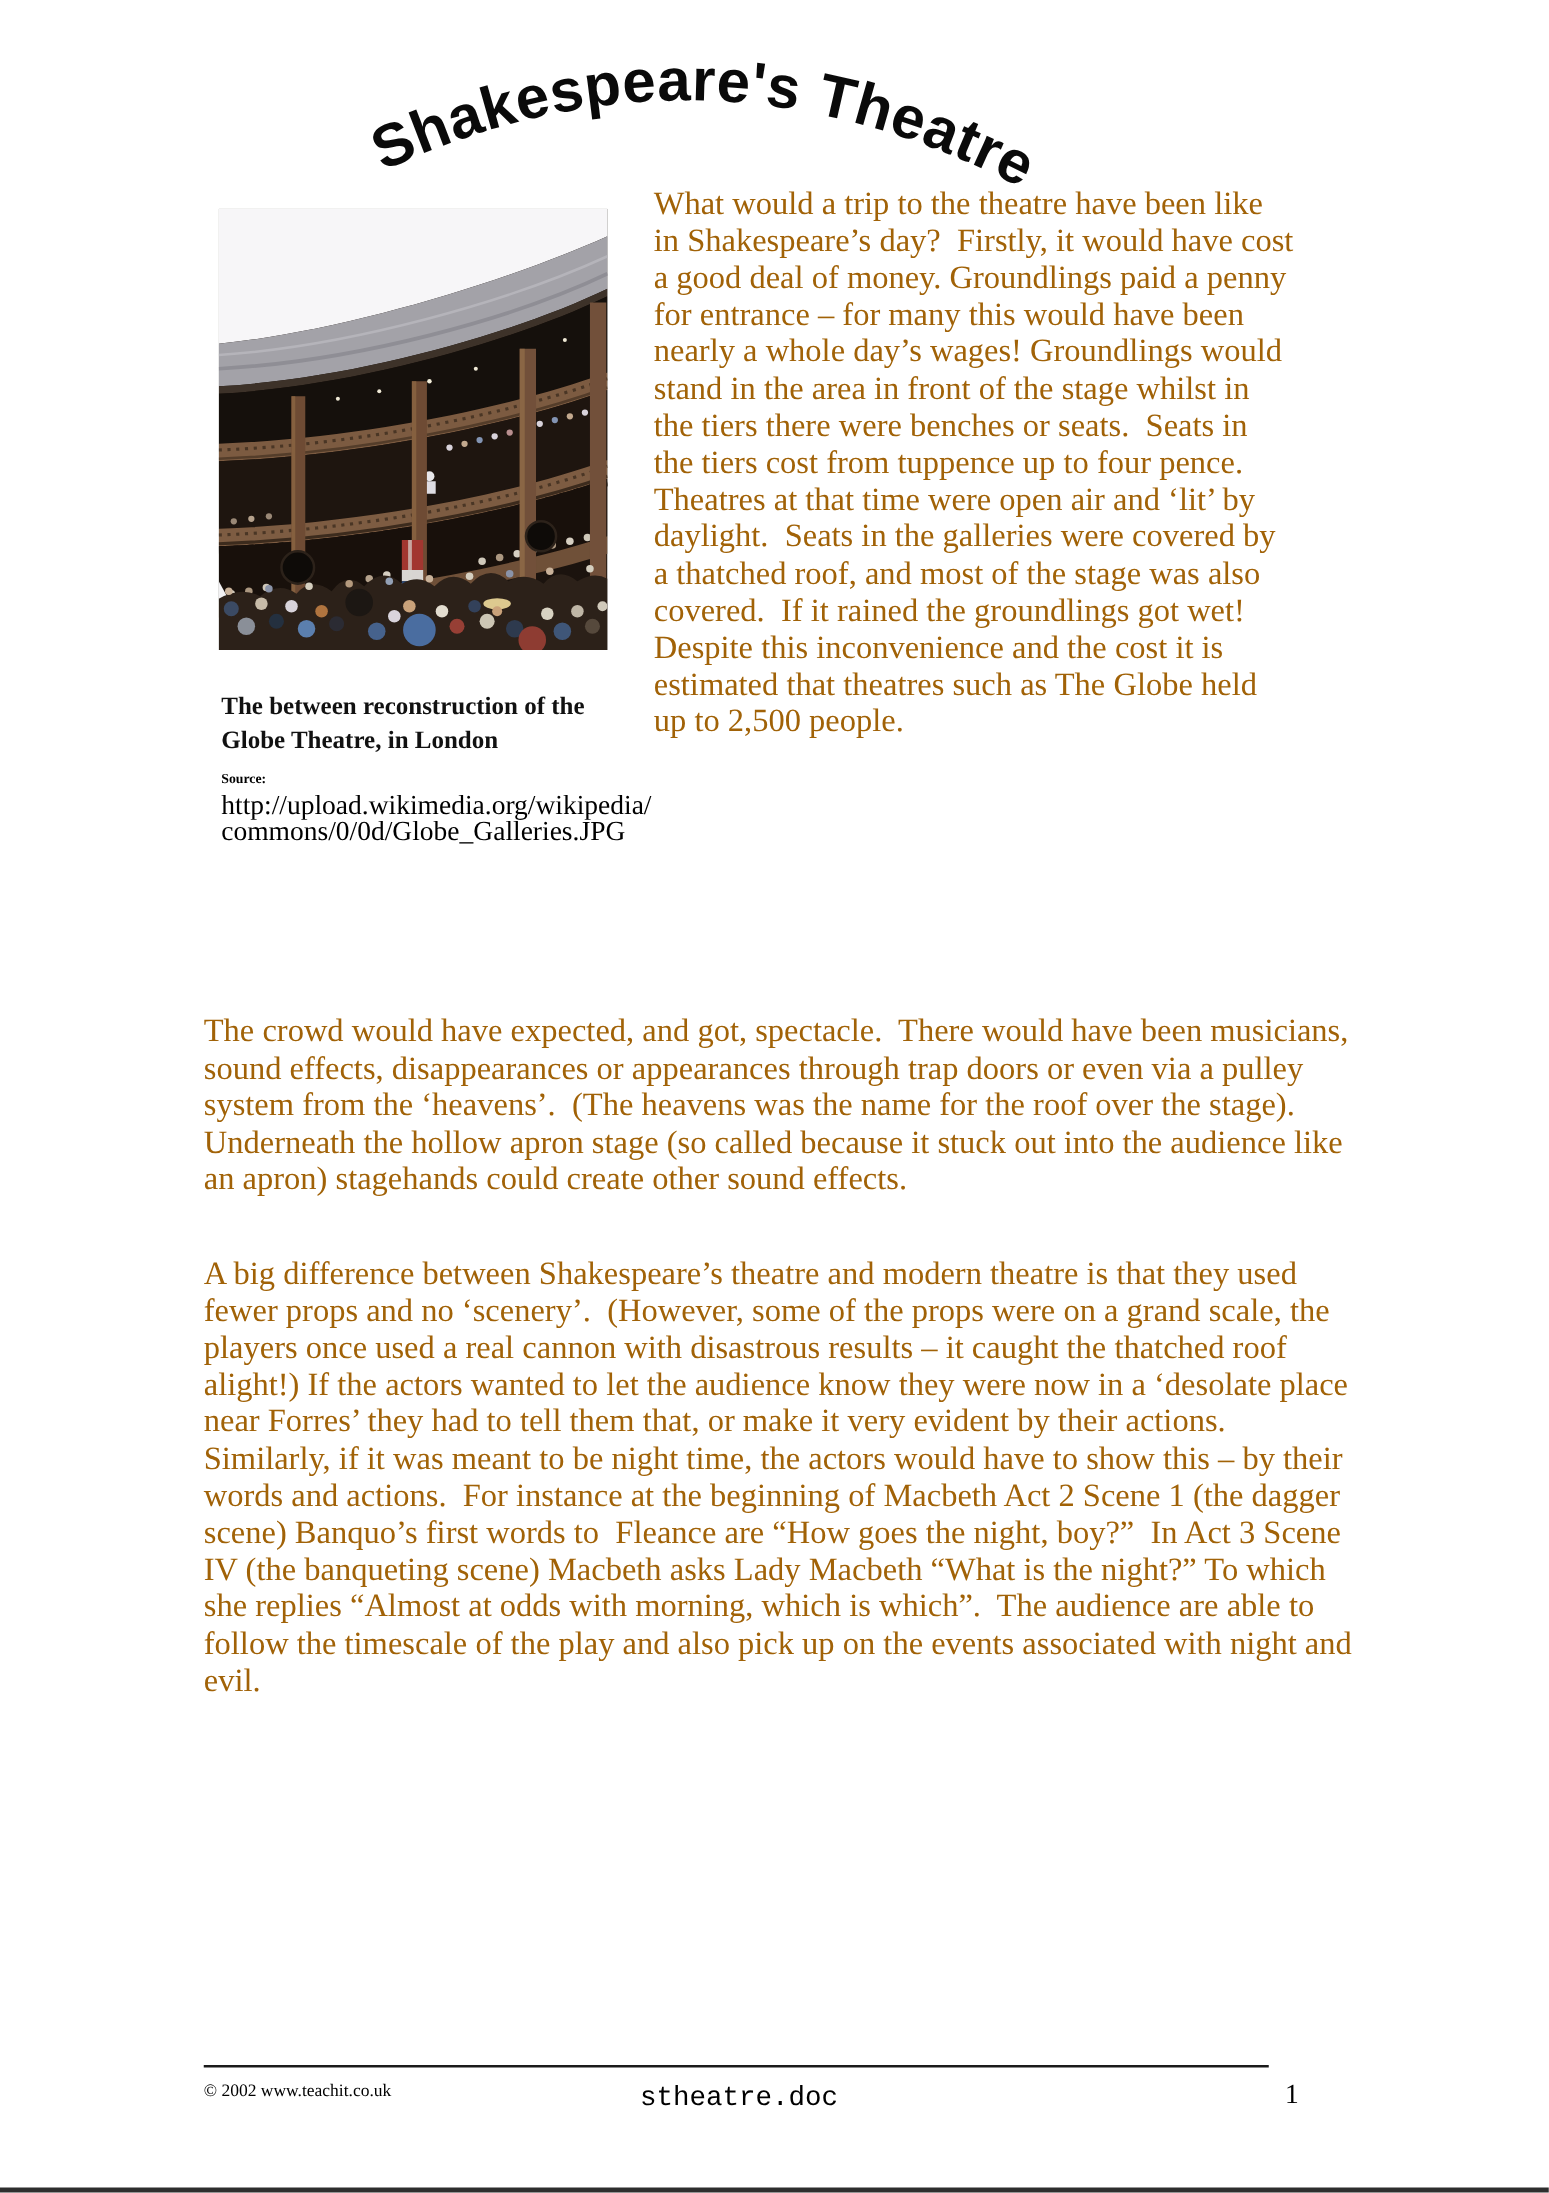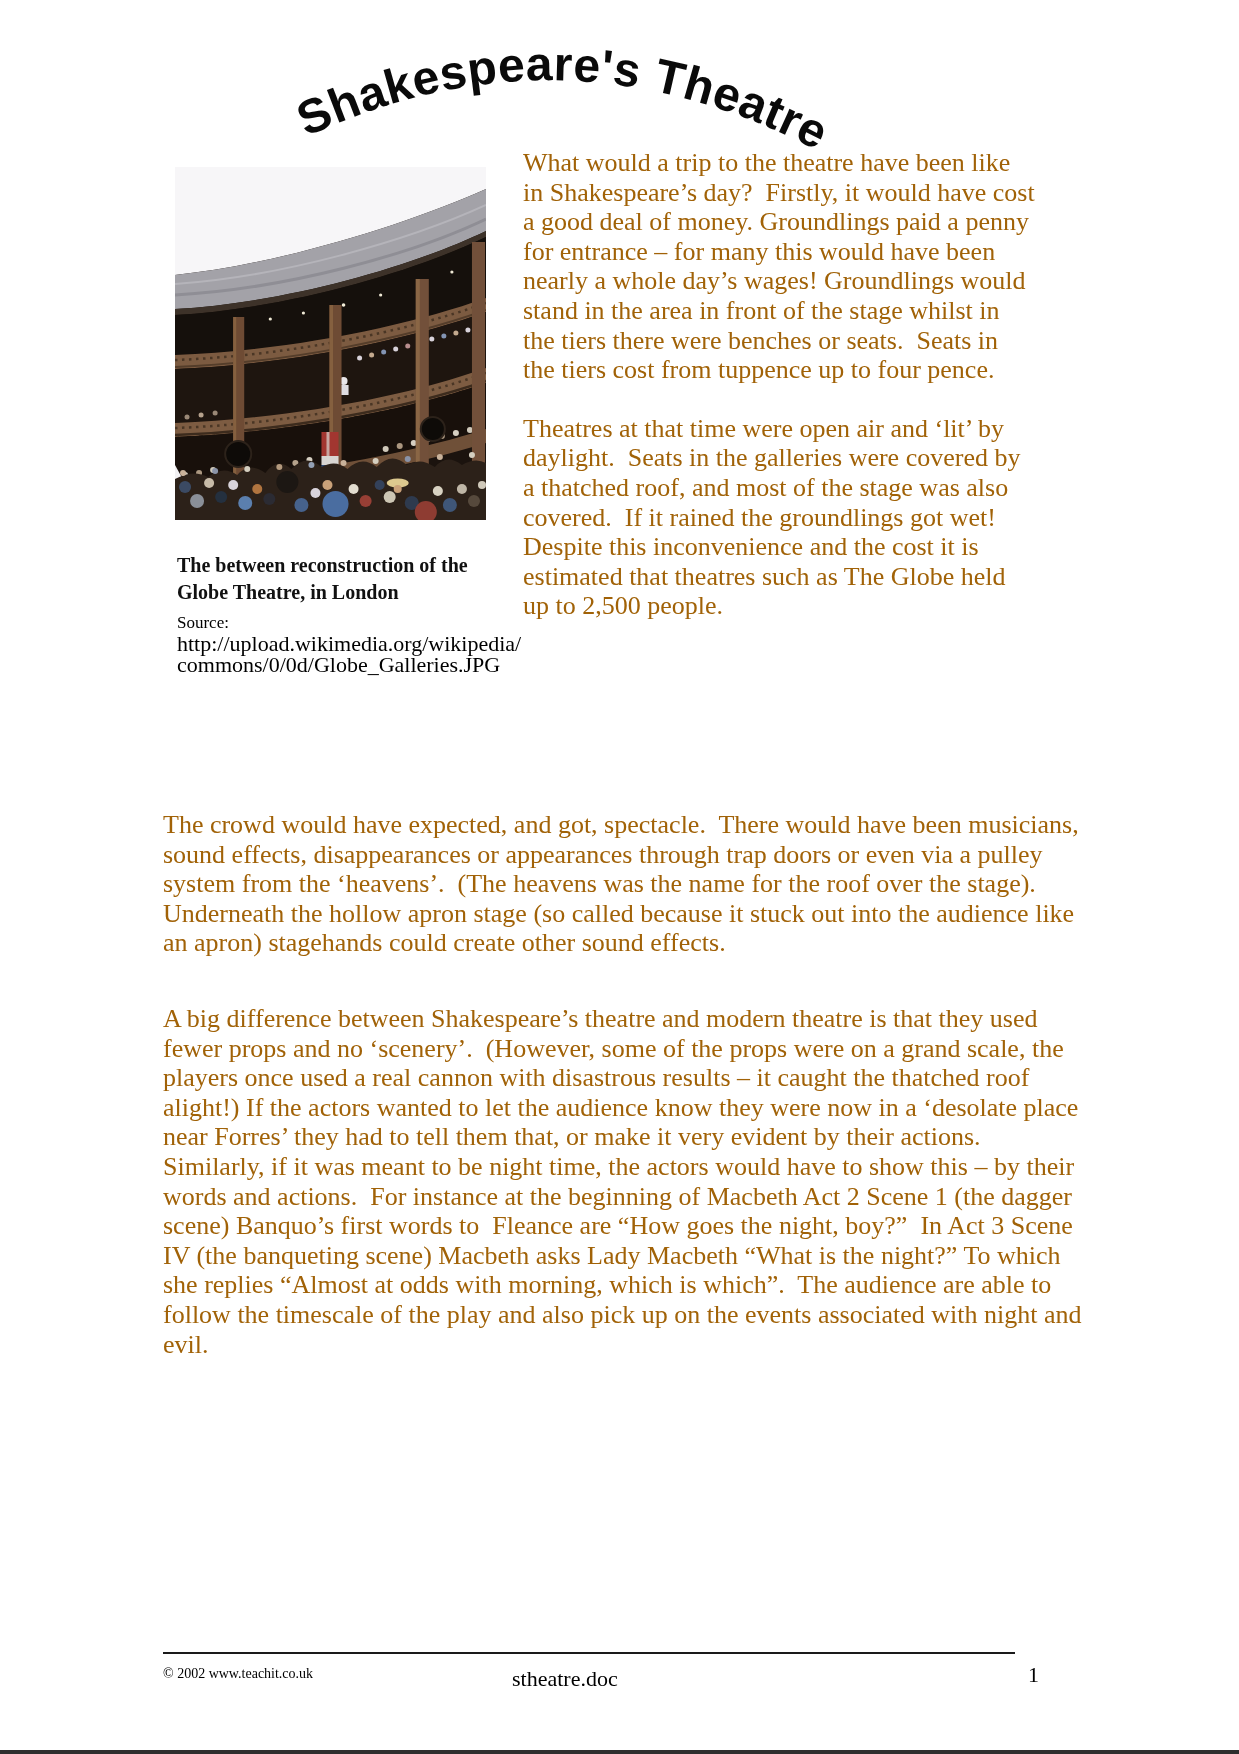--- a/index.html
+++ b/index.html
@@ -15,38 +15,38 @@
     font-family:"Liberation Sans", sans-serif; font-weight:bold;
     font-size:48px; letter-spacing:0.5px; fill:#0a0a0a;
   }
 
   .photo { position:absolute; left:175px; top:167px; width:311px; height:353px; }
 
   .caption-block { position:absolute; left:177px; top:552px; width:330px; }
   .caption-line {
     font-weight:bold; font-size:20px; line-height:27px; color:#111;
   }
-  .source-label { font-weight:normal; font-size:17px; line-height:20px; margin-top:7px; }
+  .source-label { font-weight:bold; font-size:11px; line-height:20px; margin-top:7px; }
   .source-url { font-size:22px; line-height:21px; }
 
   .intro-col { position:absolute; left:523px; top:148px; width:512px; }
   .intro-col p, .body-block p {
     font-size:26px; line-height:29.6px; white-space:pre-wrap; color:#a16207;
   }
-  .intro-col p + p { margin-top:29px; }
+  .intro-col p + p { }
 
   .body-block { position:absolute; left:163px; top:810px; width:928px; }
   .body-block p + p { margin-top:46px; }
 
   .footer-rule {
     position:absolute; left:163px; top:1652px; width:852px; height:0;
     border-top:2px solid #1a1a1a;
   }
   .footer-copyright { position:absolute; left:163px; top:1666px; font-size:14px; }
-  .footer-filename  { position:absolute; left:512px; top:1666px; font-size:22px; }
+  .footer-filename  { position:absolute; left:512px; top:1666px; font-size:22px;font-family:Liberation Mono, monospace; }
   .footer-page      { position:absolute; left:1028px; top:1662px; font-size:22px; }
 
   .scan-edge {
     position:absolute; left:0; bottom:0; width:100%; height:4px; background:#2e2e2e;
   }
 </style>
 </head>
 <body>
 
 <div class="page">

